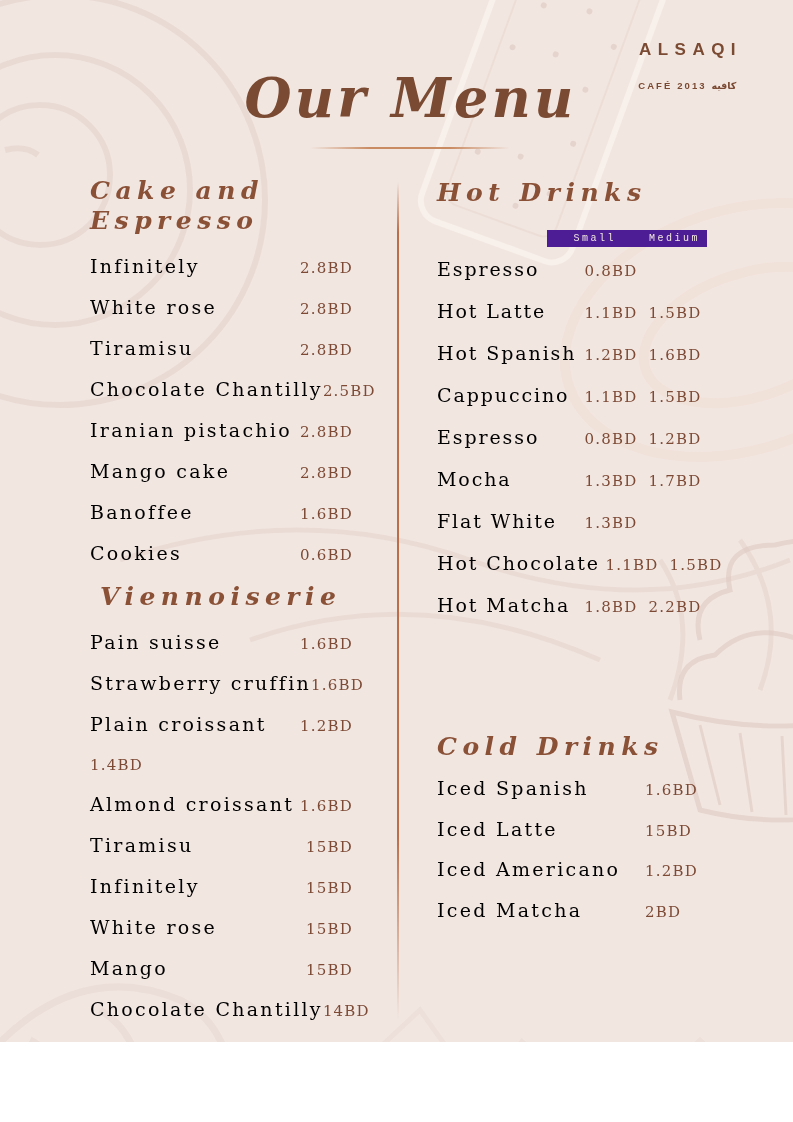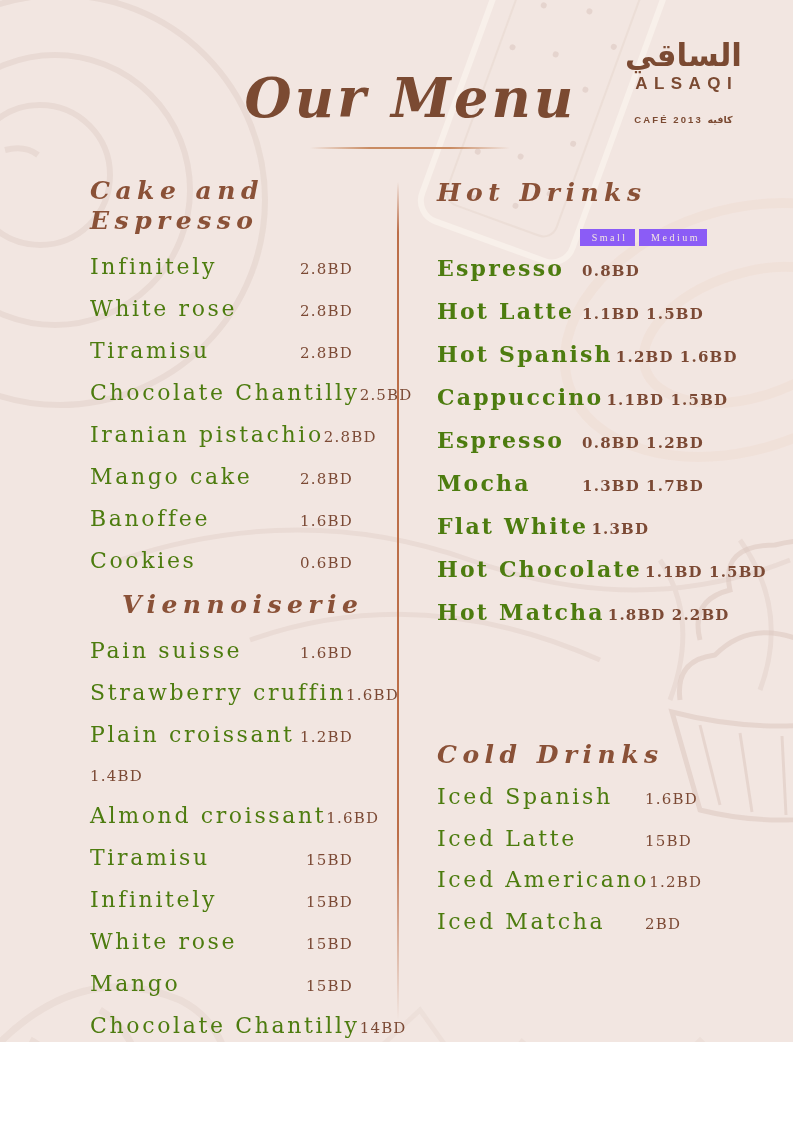--- a/index.html
+++ b/index.html
@@ -41,41 +41,41 @@
   .col-right{position:absolute;left:437px;top:178px;width:270px;z-index:1;}
   .column-divider{
     position:absolute;left:397px;top:182px;width:1.5px;height:838px;z-index:1;
     background:linear-gradient(to bottom,rgba(188,110,72,0),#bc6e48 6%,#bc6e48 78%,rgba(188,110,72,0));
   }
 
   .script-heading{
     font-size:25px;font-style:italic;font-weight:bold;
     letter-spacing:.22em;color:#8a5137;margin:0 0 18px 0;line-height:1.2;
   }
-  .menu-section:nth-of-type(2) .script-heading{margin-left:32px;margin-top:6px;}
+  .menu-section:nth-of-type(2) .script-heading{margin-left:10px;margin-top:6px;}
   .menu-section:nth-of-type(3) .script-heading{margin-top:36px;font-size:26px;margin-bottom:22px;}
 
   .row{display:flex;align-items:baseline;margin-bottom:14px;line-height:25px;}
   .item-name{
-    flex:1;font-size:22px;letter-spacing:.12em;color:#4d7c0f;white-space:nowrap;
+    flex:1;font-size:19px;letter-spacing:.12em;color:#000000;white-space:nowrap;
   }
   .item-price{
     font-size:15px;letter-spacing:.08em;color:#7c4a35;white-space:nowrap;
   }
   .row.simple .item-price{text-align:right;}
 
   
   .size-headers{display:flex;justify-content:flex-end;margin:2px 0 10px 0;}
   .cell{flex:0 0 64px;text-align:center;}
   .badge{
-    display:inline-block;background:#8b5cf6;color:#f3e7e0;
-    font-size:10px;letter-spacing:.25em;padding:3px 7px 3px 12px;
-    font-family:Liberation Serif, serif;
-  }
-  .row.hot{margin-bottom:15px;font-weight:bold;}
+    display:inline-block;background:#4c1d95;color:#f3e7e0;
+    font-size:10px;letter-spacing:.25em;padding:3px 7px 3px 26px;
+    font-family:Liberation Mono, monospace;
+  }
+  .row.hot{margin-bottom:15px;}
   .row.hot .item-name{letter-spacing:.1em;}
 
   
   .cold-title{margin-top:112px;margin-bottom:14px;}
   .row.cold .item-name{flex:0 0 208px;}
   .row.cold .item-price{flex:1;text-align:left;}
   .row.cold{margin-bottom:13.5px;}
 
   
   .footer-bar{
@@ -162,21 +162,20 @@
     <g fill="none" stroke="#eadcd5" stroke-width="5" opacity="0.6">
       <path d="M 520 1040 L 620 1122 L 700 1040 L 780 1122"></path>
       <path d="M 300 1122 L 420 1010 L 500 1122"></path>
     </g>
   </svg>
 
   <h1 class="page-title">Our Menu</h1>
   <div class="title-rule"></div>
 
   <div class="logo layer">
-    <div class="logo-ar">الساقي</div>
     <div class="logo-en">ALSAQI</div>
     <div class="logo-sub">
       <span>CAFÉ 2013</span>
       <span>كافيه</span>
     </div>
   </div>
 
   <div class="col-left" id="left-col">
     <section class="menu-section">
       <h2 class="script-heading">Cake and Espresso</h2>

